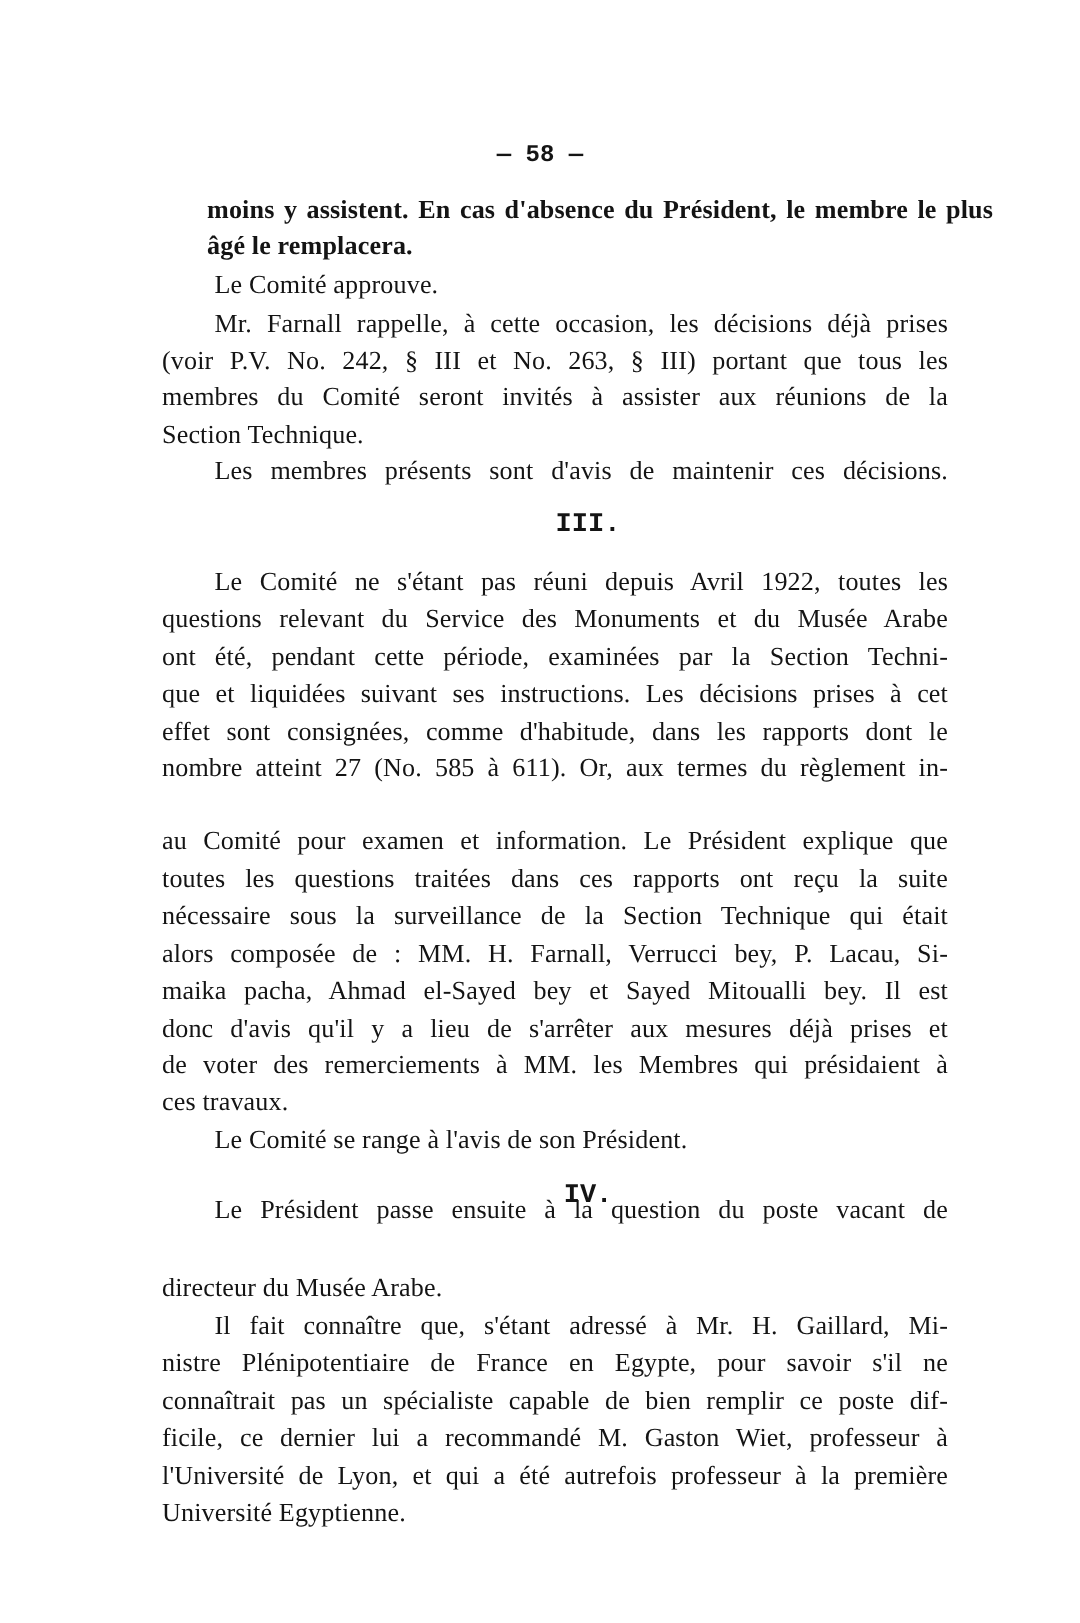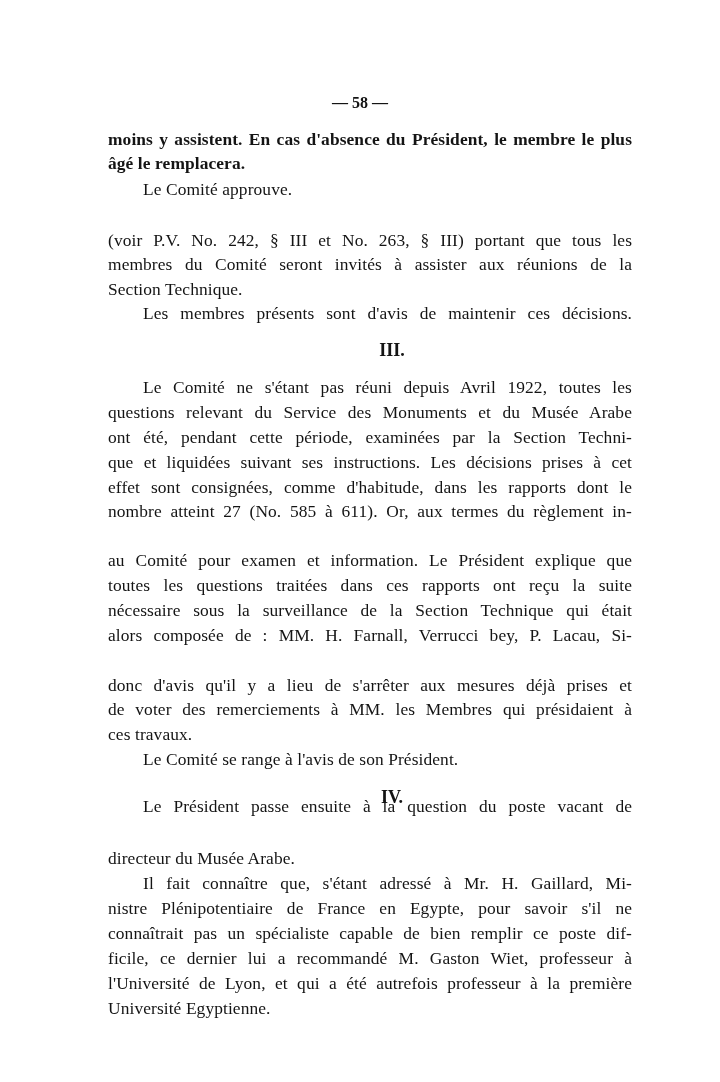--- a/index.html
+++ b/index.html
@@ -6,50 +6,52 @@
   body { width:720px; height:1082px; position:relative; overflow:hidden; }
   .page { position:absolute; left:0; top:0; width:720px; height:1082px; background:#ffffff; }
   .ln {
     position:absolute; left:108px; width:524px; height:24px; line-height:24px;
     font-family:"Liberation Serif", serif; font-size:17.4px; color:#141414;
     white-space:nowrap; text-align:justify; text-align-last:justify;
     letter-spacing:0.1px;
   }
   .ln.ind { left:143px; width:489px; }
   .ln.last { text-align-last:left; }
-  .ln.b { font-weight:bold; }
-  .ctr { position:absolute; left:0; width:720px; text-align:center; font-family:Liberation Serif, serif; color:#141414; height:24px; line-height:24px; }
+  .ln.b { font-weight:bold;margin-left:30px; }
+  .ctr { position:absolute; left:0; width:720px; text-align:center; font-family:Liberation Mono, monospace; color:#141414; height:24px; line-height:24px; }
   .pnum { font-weight:bold; font-size:16px; }
   .sec { font-weight:bold; font-size:18px;padding-left:32px; }
 </style>
 </head>
 <body>
 
 <div class="page">
   <div class="ctr pnum" style="top:91px">— 58 —</div>
 
   <div class="ln b" style="top:127px">moins y assistent. En cas d'absence du Président, le membre le plus</div>
   <div class="ln b last" style="top:151px">âgé le remplacera.</div>
   <div class="ln ind last" style="top:177px">Le Comité approuve.</div>
+  <div class="ln ind" style="top:203px">Mr. Farnall rappelle, à cette occasion, les décisions déjà prises</div>
   <div class="ln" style="top:228px">(voir P.V. No. 242, § III et No. 263, § III) portant que tous les</div>
   <div class="ln" style="top:252px">membres du Comité seront invités à assister aux réunions de la</div>
   <div class="ln last" style="top:277px">Section Technique.</div>
   <div class="ln ind" style="top:301px">Les membres présents sont d'avis de maintenir ces décisions.</div>
 
   <div class="ctr sec" style="top:338px">III.</div>
   <div class="ln ind" style="top:375px">Le Comité ne s'étant pas réuni depuis Avril 1922, toutes les</div>
   <div class="ln" style="top:400px">questions relevant du Service des Monuments et du Musée Arabe</div>
   <div class="ln" style="top:425px">ont été, pendant cette période, examinées par la Section Techni-</div>
   <div class="ln" style="top:450px">que et liquidées suivant ses instructions. Les décisions prises à cet</div>
   <div class="ln" style="top:475px">effet sont consignées, comme d'habitude, dans les rapports dont le</div>
   <div class="ln" style="top:499px">nombre atteint 27 (No. 585 à 611). Or, aux termes du règlement in-</div>
   <div class="ln" style="top:548px">au Comité pour examen et information. Le Président explique que</div>
   <div class="ln" style="top:573px">toutes les questions traitées dans ces rapports ont reçu  la suite</div>
   <div class="ln" style="top:598px">nécessaire sous la surveillance de la Section Technique qui était</div>
   <div class="ln" style="top:623px">alors composée de : MM. H. Farnall, Verrucci bey, P. Lacau, Si-</div>
+  <div class="ln" style="top:648px">maika pacha, Ahmad el-Sayed bey et Sayed Mitoualli bey. Il est</div>
   <div class="ln" style="top:673px">donc d'avis qu'il y a lieu de s'arrêter aux mesures déjà prises et</div>
   <div class="ln" style="top:697px">de voter des remerciements à MM. les Membres qui présidaient à</div>
   <div class="ln last" style="top:722px">ces travaux.</div>
   <div class="ln ind last" style="top:747px">Le Comité se range à l'avis de son Président.</div>
 
   <div class="ctr sec" style="top:785px">IV.</div>
   <div class="ln ind" style="top:794px">Le Président passe ensuite à la question du poste vacant de</div>
   <div class="ln last" style="top:846px">directeur du Musée Arabe.</div>
   <div class="ln ind" style="top:871px">Il fait connaître que, s'étant adressé à Mr. H. Gaillard, Mi-</div>
   <div class="ln" style="top:896px">nistre Plénipotentiaire de France en Egypte, pour savoir s'il ne</div>

